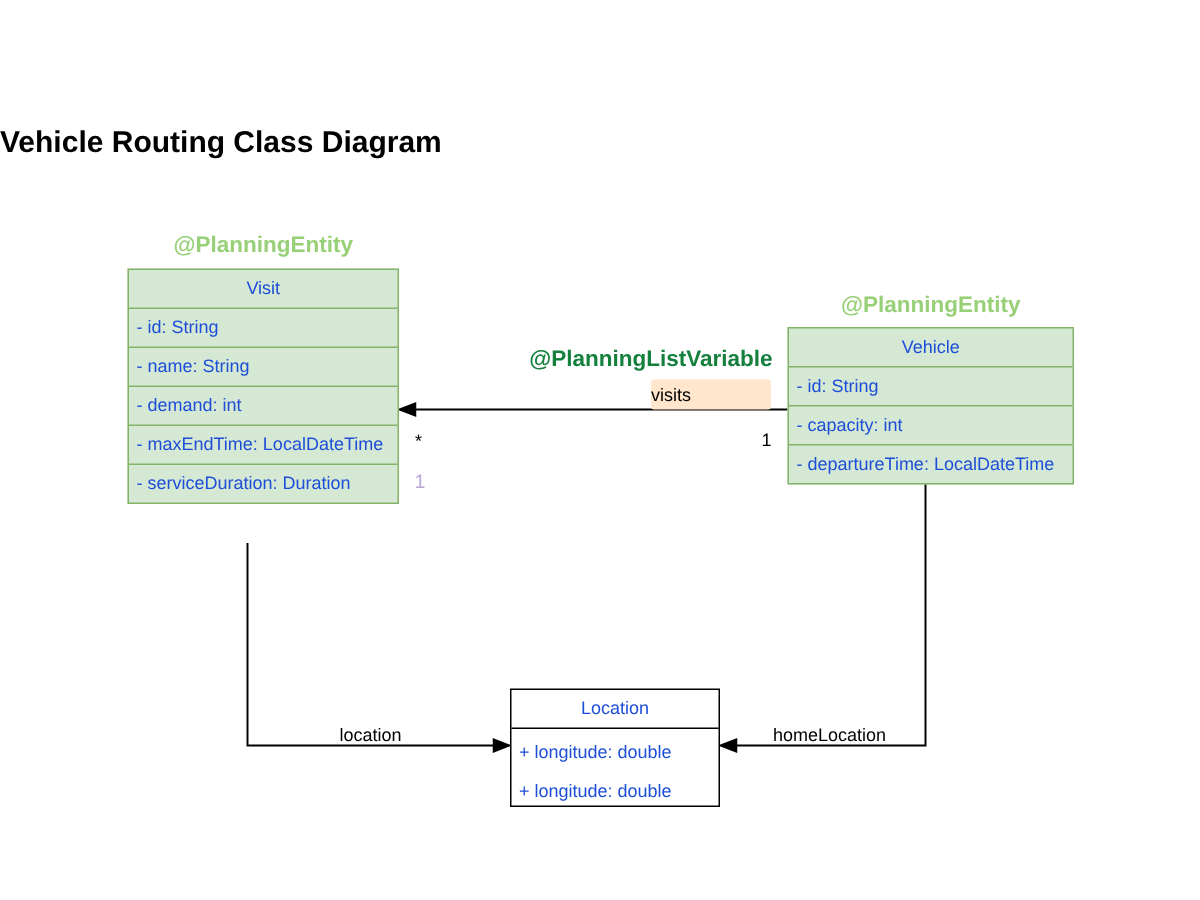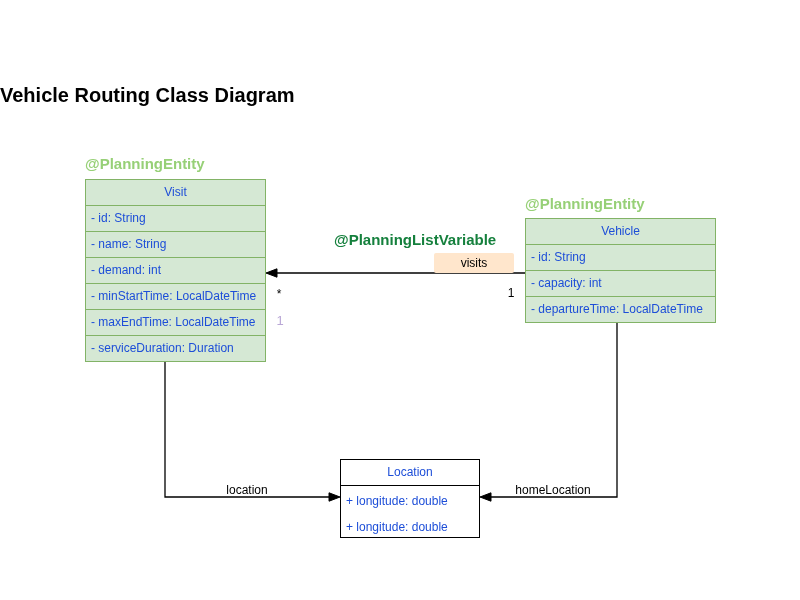--- a/index.html
+++ b/index.html
@@ -69,33 +69,32 @@
     padding-top: 2px;
   }
   .plain-class .uml-line {
     height: 26px;
     line-height: 26px;
     padding-left: 5px;
     white-space: nowrap;
   }
   .annotation {
     position: absolute;
-    text-align: left;
+    text-align: center;
     font-weight: bold;
     font-size: 15px;
     white-space: nowrap;
   }
   .annotation.green { color: #97d077; }
   .annotation.orange { color: #15803d; }
   .edge-badge {
     position: absolute;
     left: 434px; top: 253px;
     width: 80px; height: 20px;
     line-height: 20px;
-    text-align: center;
     background: #ffe6cc;
     border-radius: 2px;
     font-size: 12px;
     color: #000000;
   }
   .mult {
     position: absolute;
     font-size: 12px;
     color: #000000;
     width: 12px;
@@ -132,21 +131,20 @@
       <polygon points="480,497 491,492.8 491,501.2"></polygon>
     </g>
   </svg>
 
   <div class="annotation green" style="left:85px; top:155px; width:181px;">@PlanningEntity</div>
   <div class="uml-class green-class" style="left:85px; top:179px; width:181px;">
     <div class="uml-header">Visit</div>
     <div class="uml-row">- id: String</div>
     <div class="uml-row">- name: String</div>
     <div class="uml-row">- demand: int</div>
-    <div class="uml-row">- minStartTime: LocalDateTime</div>
     <div class="uml-row">- maxEndTime: LocalDateTime</div>
     <div class="uml-row">- serviceDuration: Duration</div>
   </div>
 
   <div class="annotation green" style="left:525px; top:195px; width:191px;">@PlanningEntity</div>
   <div class="uml-class green-class" style="left:525px; top:218px; width:191px;">
     <div class="uml-header">Vehicle</div>
     <div class="uml-row">- id: String</div>
     <div class="uml-row">- capacity: int</div>
     <div class="uml-row">- departureTime: LocalDateTime</div>

